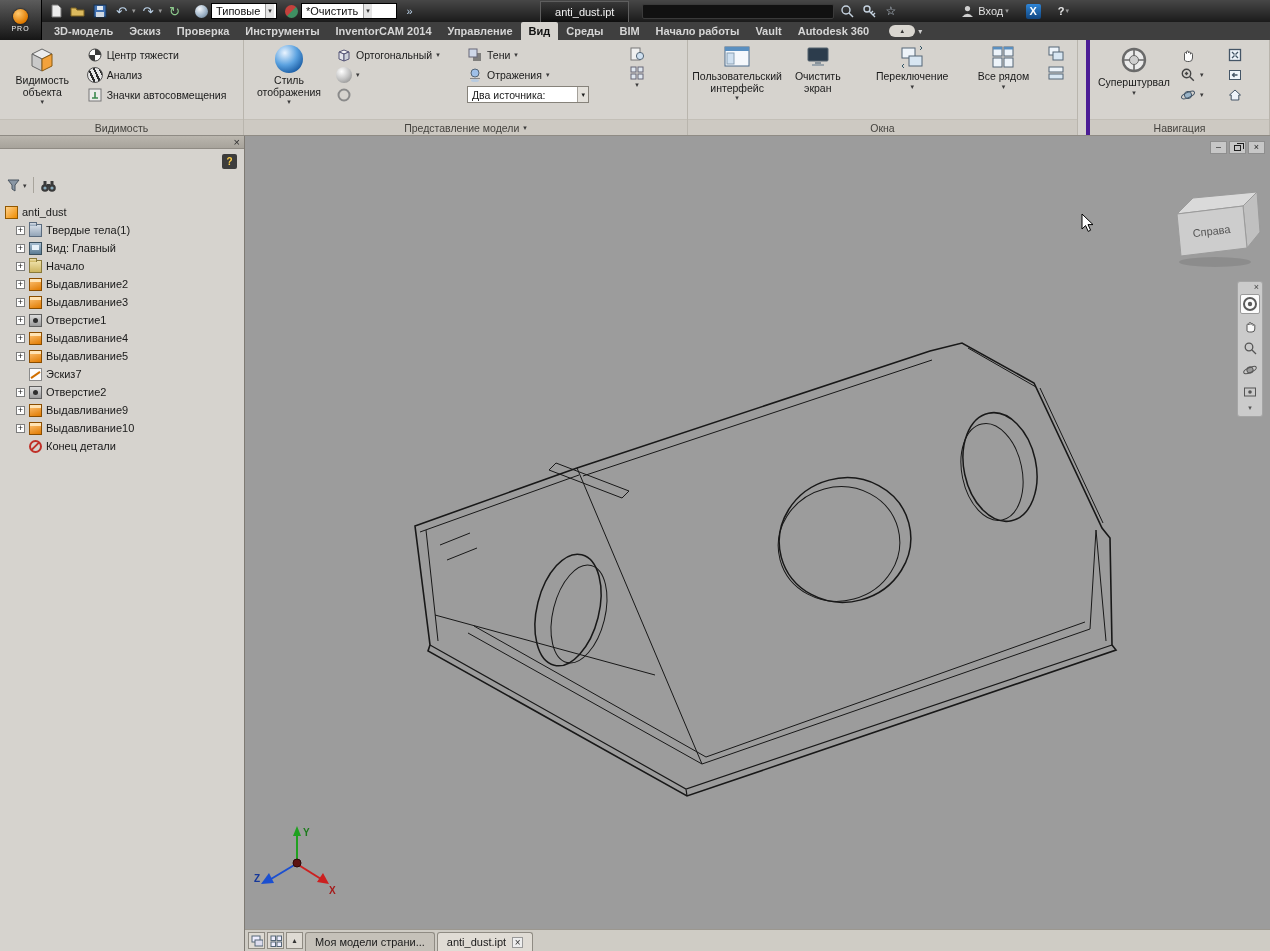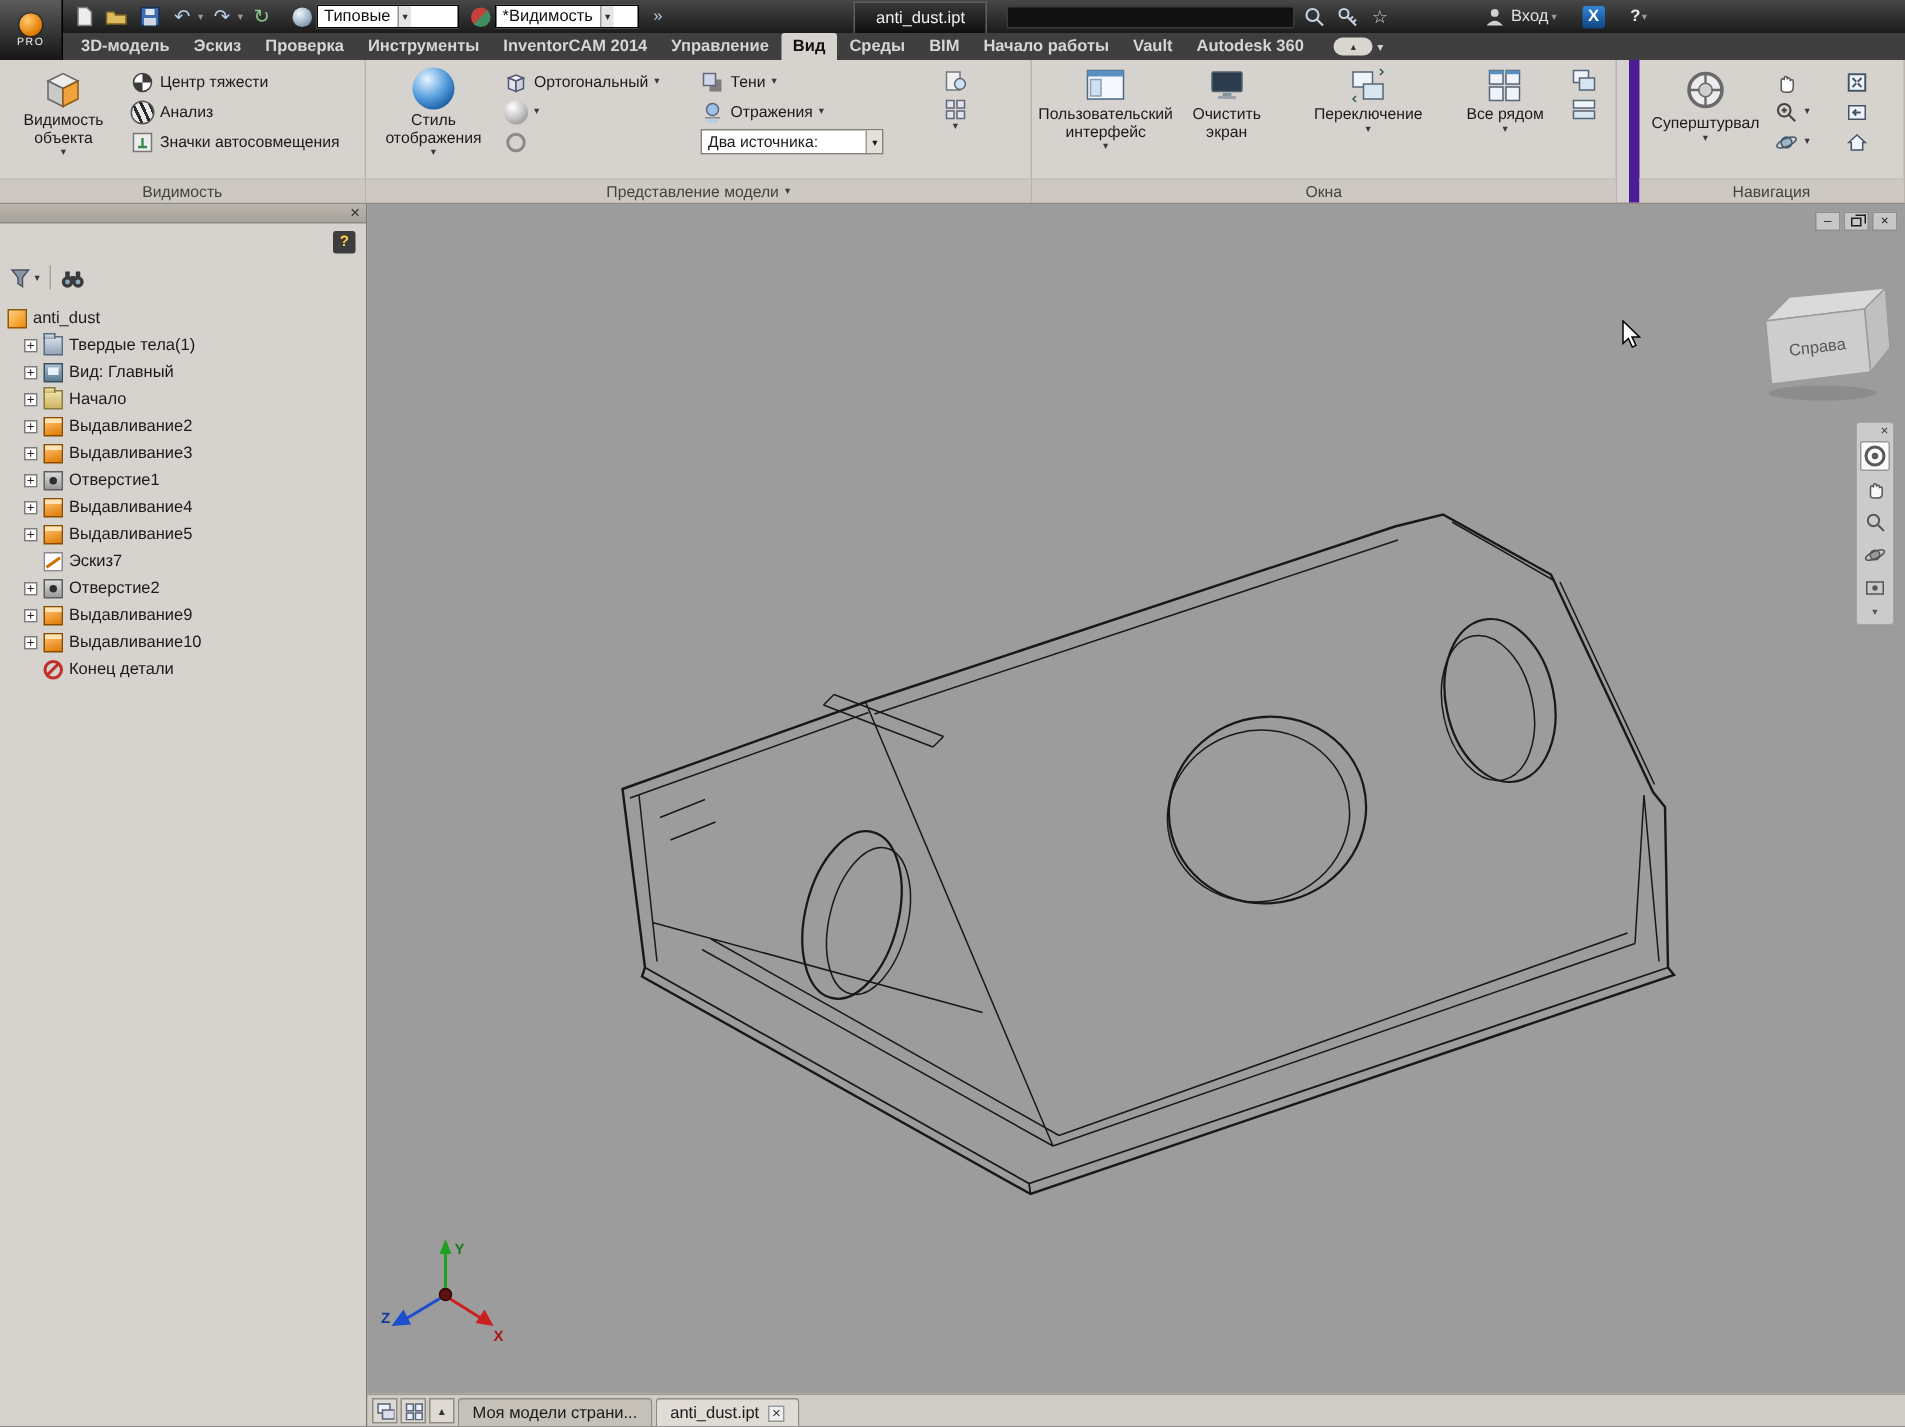--- a/index.html
+++ b/index.html
@@ -165,27 +165,27 @@
           <rect x="4" y="2" width="6" height="4" fill="#dfe8f2"></rect>
           <rect x="3" y="8" width="8" height="5" fill="#cfd8e2"></rect>
         </svg>
     </span>
     <span class="qbtn">↶</span>
     <span class="qcaret">▾</span>
     <span class="qbtn">↷</span>
     <span class="qcaret">▾</span>
     <span class="qbtn" style="color:#8cc98c">↻</span>
     <span class="minisph sph-steel" style="margin-left:8px"></span>
-    <div class="tcombo" style="width:95px">
+    <div class="tcombo" style="width:66px">
       <span>Типовые</span>
       <span class="cc">▾</span>
     </div>
     <span class="minisph sph-duo" style="margin-left:5px"></span>
     <div class="tcombo" style="width:96px">
-      <span>*Видимость</span>
+      <span>*Очистить</span>
       <span class="cc">▾</span>
     </div>
     <span class="qbtn" style="font-size:11px">»</span>
 
     <div class="doctab">
       <span>anti_dust.ipt</span>
     </div>
 
     <input class="tsearch" value="" style="">
 
@@ -436,21 +436,21 @@
           </div>
         </div>
       </div>
       <div class="rcap">
         <span>Окна</span>
       </div>
     </div>
 
     <div style="width:8px"></div>
 
-    <div class="rpanel" style="width:184px;border-left:7px solid #4c1d95">
+    <div class="rpanel" style="width:184px;border-left:4px solid #4c1d95">
       <div class="rbody">
         <div class="bigbtn" style="width:82px">
           <span class="sic" style="width:30px;height:30px">
             <svg width="30" height="30">
                 <circle cx="15" cy="15" r="11" fill="#ececec" stroke="#6a6a6a" stroke-width="2.4"></circle>
                 <circle cx="15" cy="15" r="4.5" fill="#cfcfcf" stroke="#6a6a6a"></circle>
                 <path d="M15 4v7M15 19v7M4 15h7M19 15h7" stroke="#6a6a6a" stroke-width="1.6"></path>
               </svg>
           </span>
           <span class="blabel">Суперштурвал</span>

